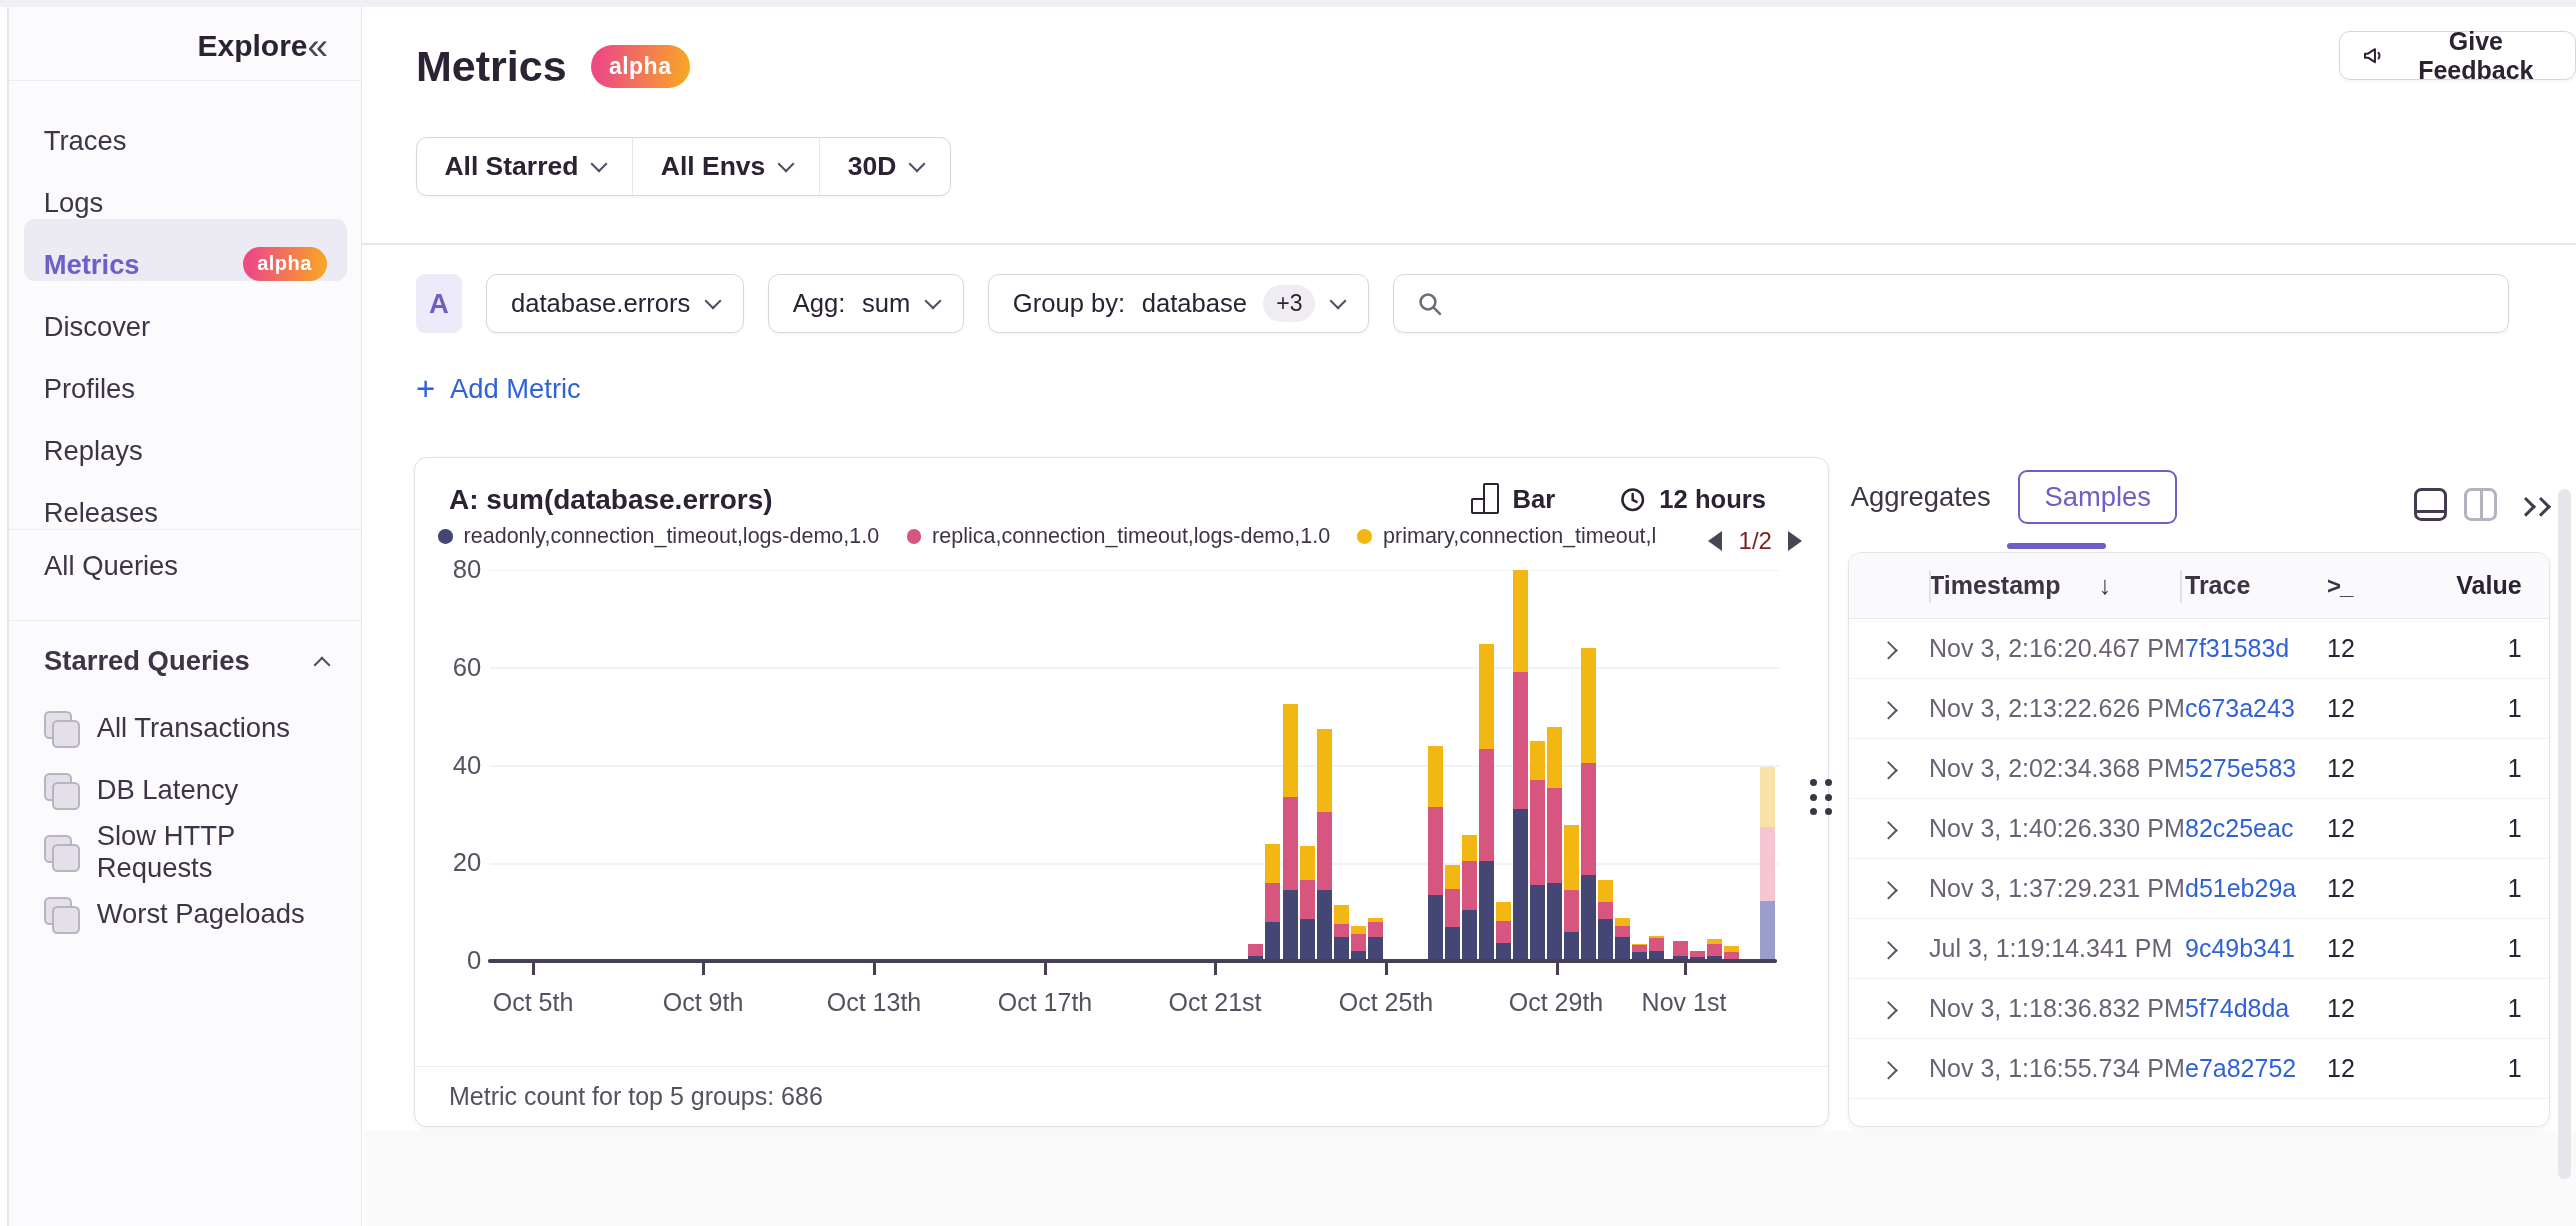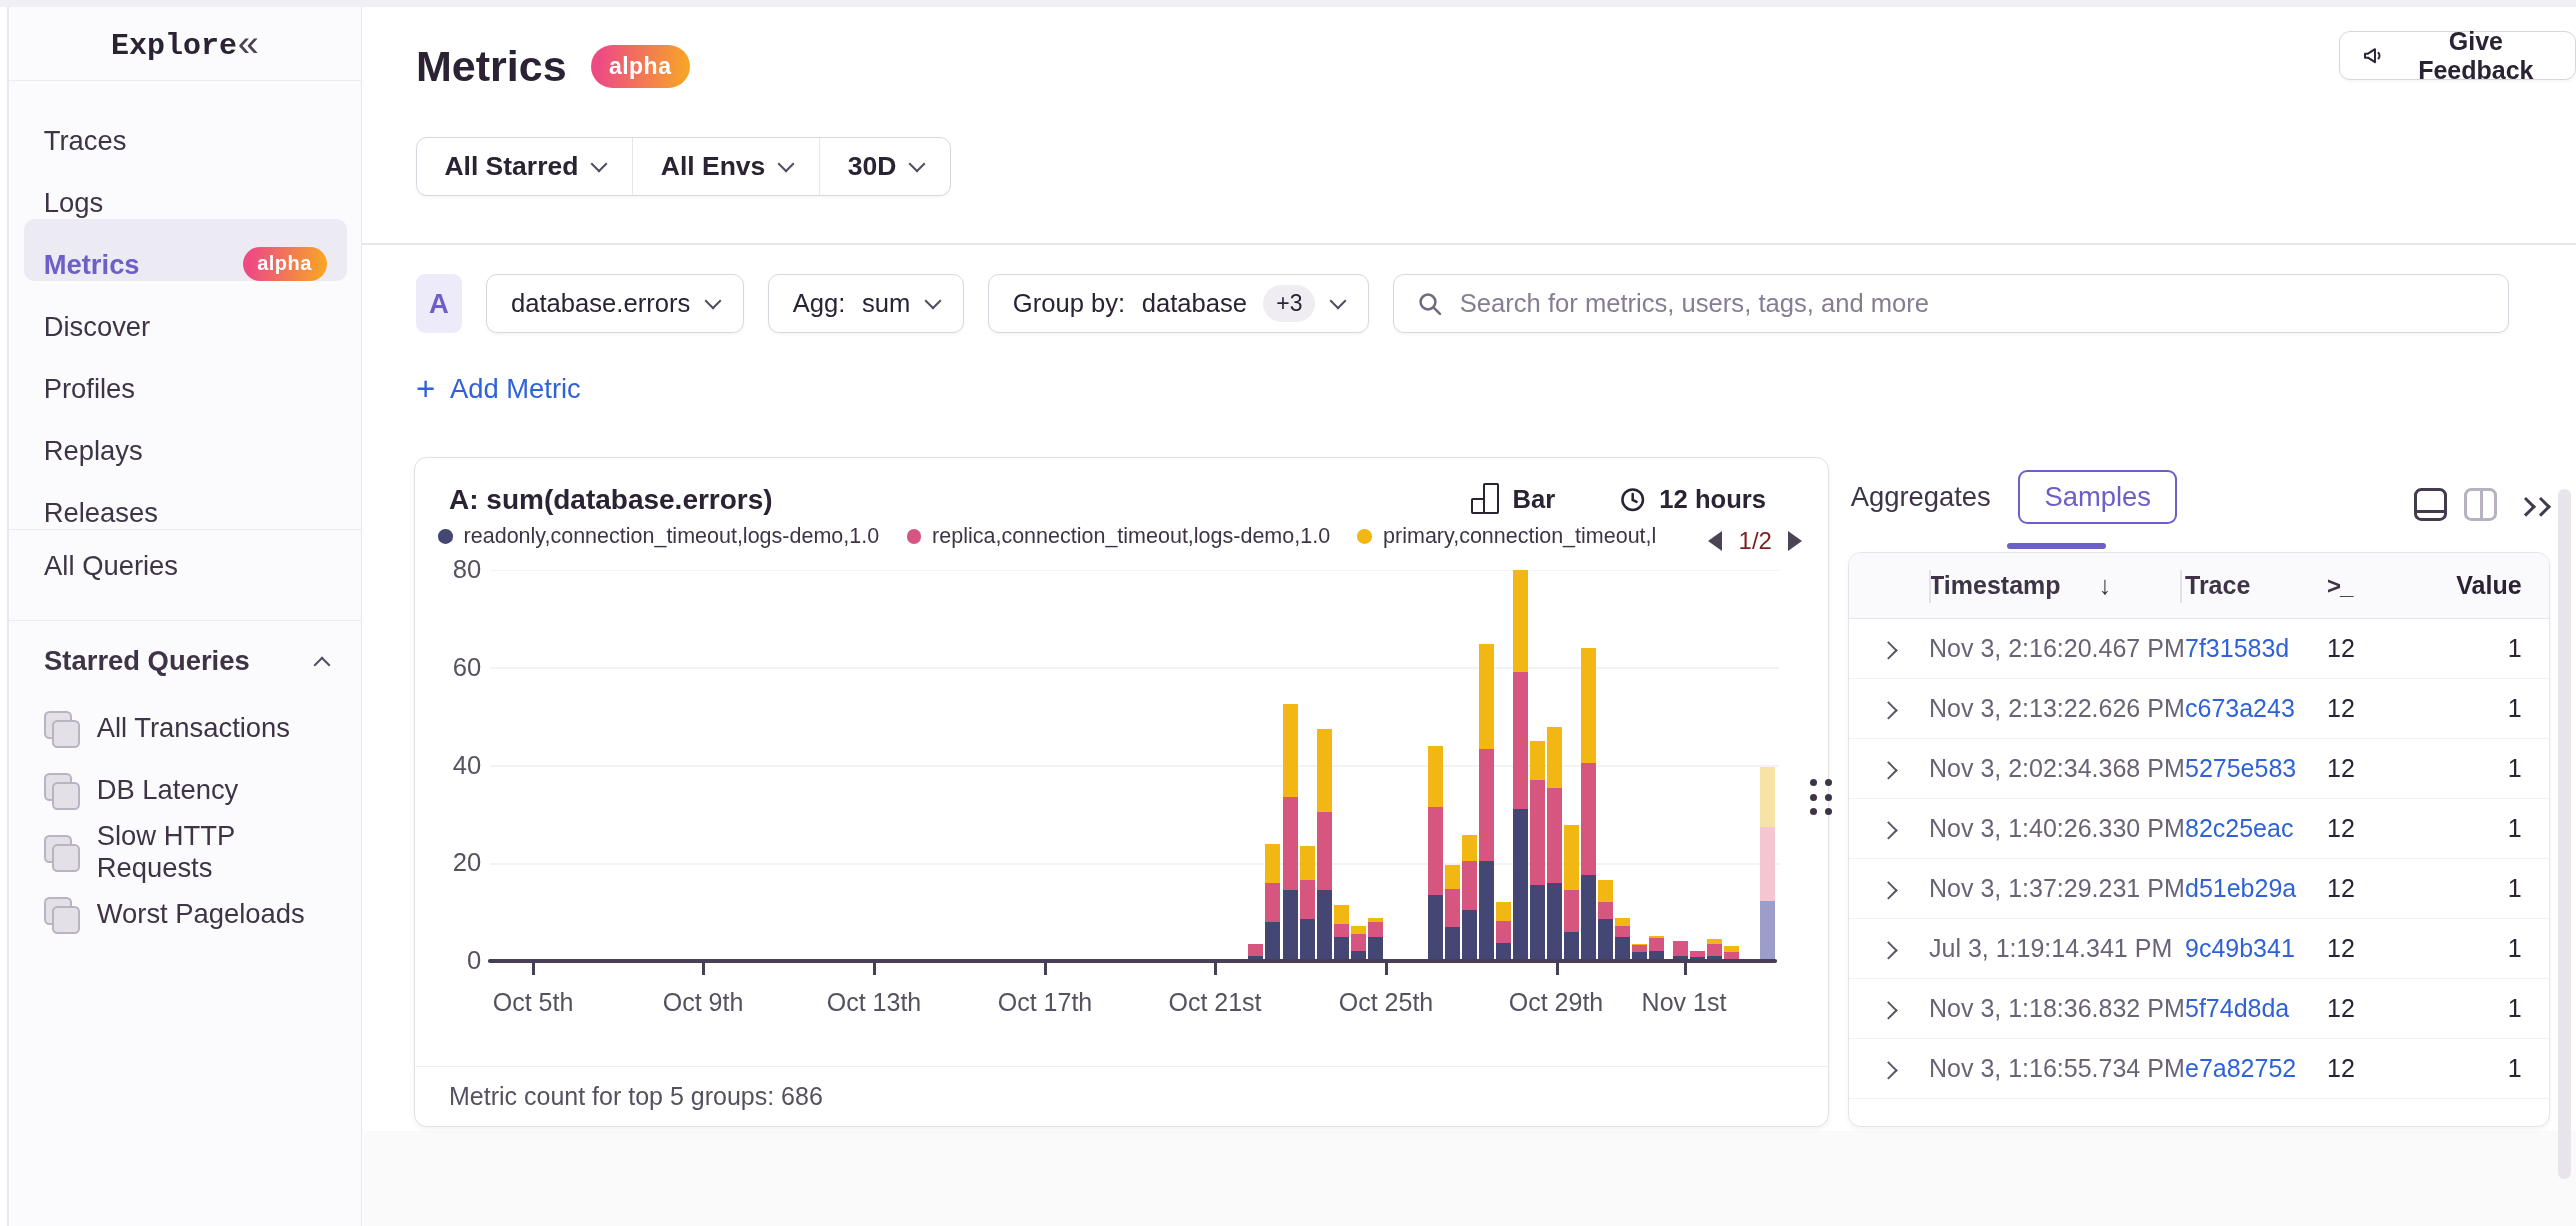--- a/index.html
+++ b/index.html
@@ -4,21 +4,21 @@
 <style>
   * { margin:0; padding:0; box-sizing:border-box; }
   html,body { background:#fff; }
   body { font-family:"Liberation Sans","DejaVu Sans",sans-serif; color:#2B2233; }
   .page { position:relative; width:2576px; height:1227px; overflow:hidden; background:#fff; }
   .top-edge { position:absolute; left:0; top:0; width:100%; height:7.3px; background:#F0F0F4; }
   .win-left-line { position:absolute; left:7.3px; top:7.3px; bottom:0; width:1.8px; background:#E9E7ED; }
 
   
   .sidebar { position:absolute; left:9.1px; top:7.3px; width:353px; bottom:0; background:#FBFBFD; border-right:1.8px solid #E9E7ED; }
-  .sb-header { display:flex; align-items:center; justify-content:center; padding:22px 33px 16.5px 33px;font-family:Liberation Mono, monospace; }
+  .sb-header { display:flex; align-items:center; justify-content:flex-end; padding:22px 33px 16.5px 33px; }
   .sb-title { font-size:30px; font-weight:bold; color:#2B2233; }
   .sb-collapse { font-size:37px; color:#4B4453; line-height:27.4px; cursor:pointer; }
   .sb-divider { border-top:1.8px solid #EDEBF0; }
   .sb-nav { padding:14.6px 14.6px 0 14.6px; }
   .sb-item { height:62px; display:flex; align-items:flex-end; justify-content:space-between; padding:0 20px; border-radius:11px; font-size:27.4px; color:#3E3446; cursor:pointer; }
   .sb-item.active { background:#ECEAF3; color:#6C5FC7; font-weight:bold; }
   .alpha-badge { display:inline-block; font-size:20px; font-weight:bold; color:#fff; padding:5.5px 14.6px 6.4px; border-radius:913px; background:linear-gradient(95deg,#EE4B83 10%,#F7A427 95%); letter-spacing:0.5px; }
   .sb-allqueries { height:60px; display:flex; align-items:center; padding:0 35px; font-size:27.4px; color:#3E3446; cursor:pointer; margin:5.5px 0 24px 0; }
   .sb-starred-head { display:flex; align-items:center; justify-content:space-between; padding:24px 33px 9.1px 35px; font-size:27.4px; font-weight:bold; color:#3E3446; cursor:pointer; }
   .sb-starred { padding:11px 14.6px 0 14.6px; }
@@ -224,21 +224,20 @@
       <span class="lbl">Group by:</span>
       <span>database</span>
       <span class="q-pill">+3</span>
       <span class="chev"></span>
     </div>
     <div class="q-search">
       <svg width="27.4" height="27.4" viewBox="0 0 24 24">
           <circle cx="10.5" cy="10.5" r="6.5" fill="none" stroke="#71697C" stroke-width="2.2"></circle>
           <path d="M15.5 15.5L21 21" stroke="#71697C" stroke-width="2.2" stroke-linecap="round"></path>
         </svg>
-      <input type="text" placeholder="Search for metrics, users, tags, and more" style="">
     </div>
   </div>
   <div class="add-metric">
     <span class="plus">+</span>
     <span>Add Metric</span>
   </div>
 
   <section class="chart-panel">
     <div class="cp-title">A: sum(database.errors)</div>
     <div class="cp-controls">

